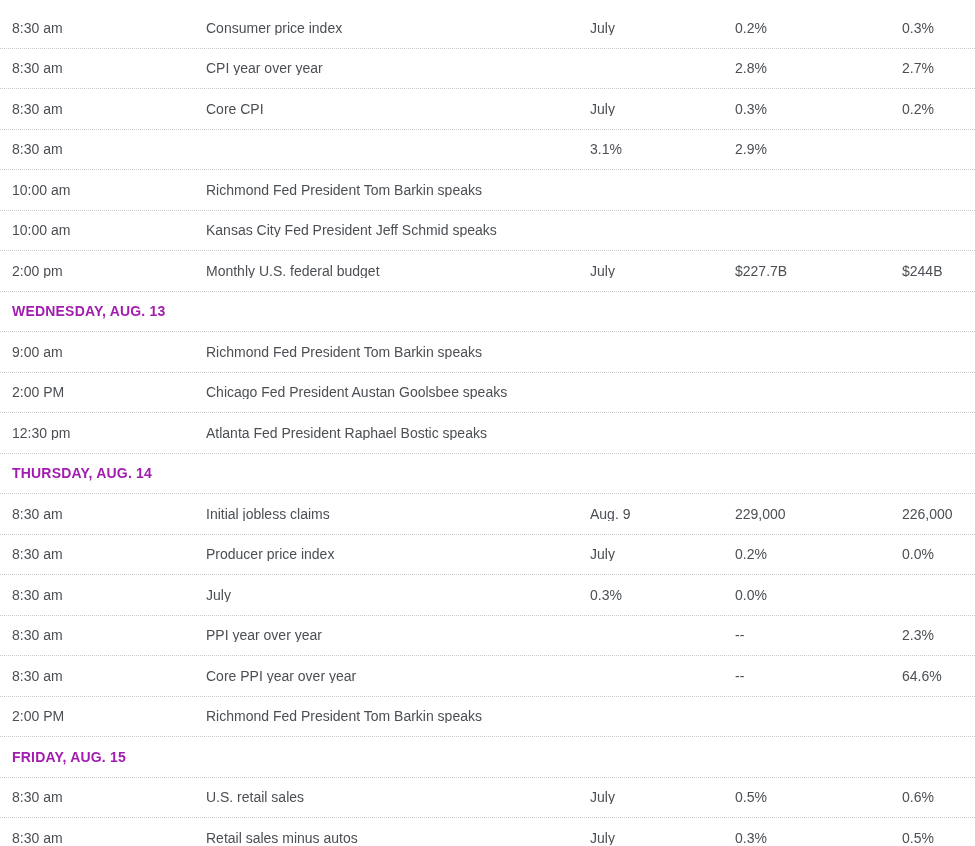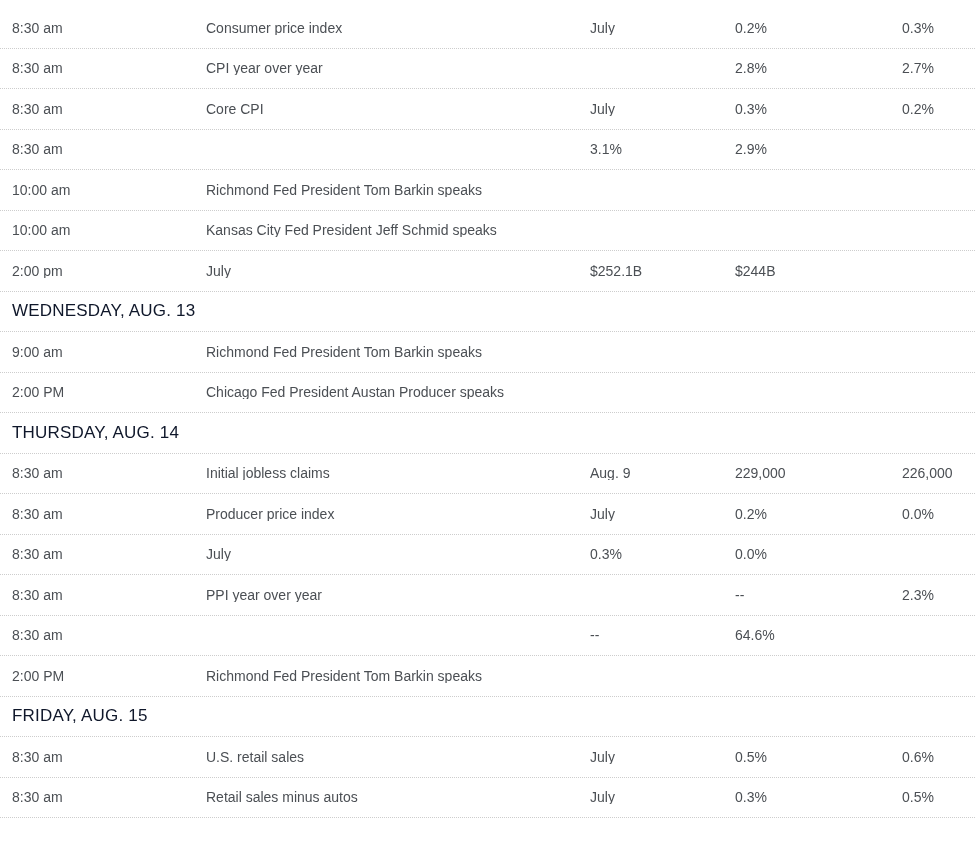--- a/index.html
+++ b/index.html
@@ -32,24 +32,24 @@
     font-size: 14px;
     line-height: 1;
     color: #4b4f54;
     white-space: nowrap;
     overflow: hidden;
   }
   .header-row {
     grid-template-columns: 1fr;
   }
   .header-cell {
-    font-size: 17px;
-    font-weight: normal;
+    font-size: 14px;
+    font-weight: bold;
     letter-spacing: 0.2px;
-    color: #0f172a;
+    color: #a21caf;
   }
   .bottom-bar {
     position: absolute;
     left: 0;
     bottom: 0;
     width: 100%;
     height: 6px;
     background: #111111;
   }
 </style>
@@ -100,45 +100,53 @@
   <div class="row">
     <div class="cell">10:00 am</div>
     <div class="cell">Kansas City Fed President Jeff Schmid speaks</div>
     <div class="cell"></div>
     <div class="cell"></div>
     <div class="cell"></div>
   </div>
 
   <div class="row">
     <div class="cell">2:00 pm</div>
-    <div class="cell">July</div>
-    <div class="cell">$252.1B</div>
+    <div class="cell">Monthly U.S. federal budget</div>
+    <div class="cell">July</div>
+    <div class="cell">$227.7B</div>
     <div class="cell">$244B</div>
   </div>
 
   <div class="row header-row">
     <div class="header-cell">WEDNESDAY, AUG. 13</div>
   </div>
 
   <div class="row">
     <div class="cell">9:00 am</div>
     <div class="cell">Richmond Fed President Tom Barkin speaks</div>
     <div class="cell"></div>
     <div class="cell"></div>
     <div class="cell"></div>
   </div>
 
   <div class="row">
     <div class="cell">2:00 PM</div>
-    <div class="cell">Chicago Fed President Austan Producer speaks</div>
-    <div class="cell"></div>
-    <div class="cell"></div>
-    <div class="cell"></div>
-  </div>
-
+    <div class="cell">Chicago Fed President Austan Goolsbee speaks</div>
+    <div class="cell"></div>
+    <div class="cell"></div>
+    <div class="cell"></div>
+  </div>
+
+  <div class="row">
+    <div class="cell">12:30 pm</div>
+    <div class="cell">Atlanta Fed President Raphael Bostic speaks</div>
+    <div class="cell"></div>
+    <div class="cell"></div>
+    <div class="cell"></div>
+  </div>
 
   <div class="row header-row">
     <div class="header-cell">THURSDAY, AUG. 14</div>
   </div>
 
   <div class="row">
     <div class="cell">8:30 am</div>
     <div class="cell">Initial jobless claims</div>
     <div class="cell">Aug. 9</div>
     <div class="cell">229,000</div>
@@ -163,20 +171,21 @@
   <div class="row">
     <div class="cell">8:30 am</div>
     <div class="cell">PPI year over year</div>
     <div class="cell"></div>
     <div class="cell">--</div>
     <div class="cell">2.3%</div>
   </div>
 
   <div class="row">
     <div class="cell">8:30 am</div>
+    <div class="cell">Core PPI year over year</div>
     <div class="cell"></div>
     <div class="cell">--</div>
     <div class="cell">64.6%</div>
   </div>
 
   <div class="row">
     <div class="cell">2:00 PM</div>
     <div class="cell">Richmond Fed President Tom Barkin speaks</div>
     <div class="cell"></div>
     <div class="cell"></div>

